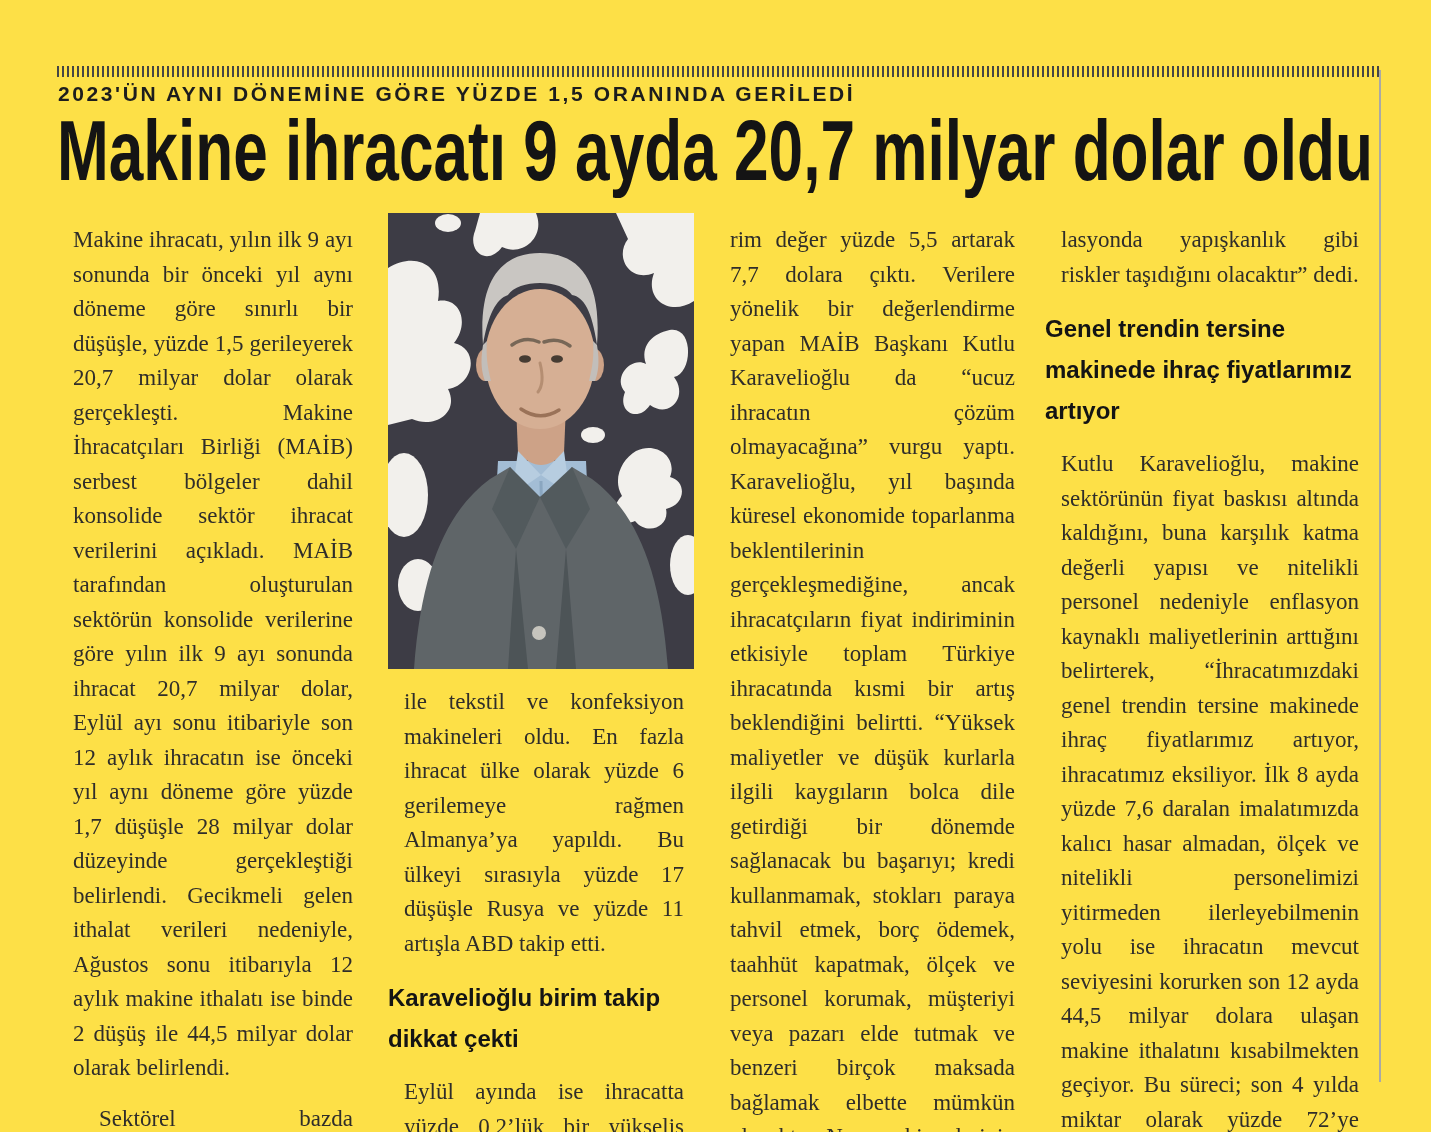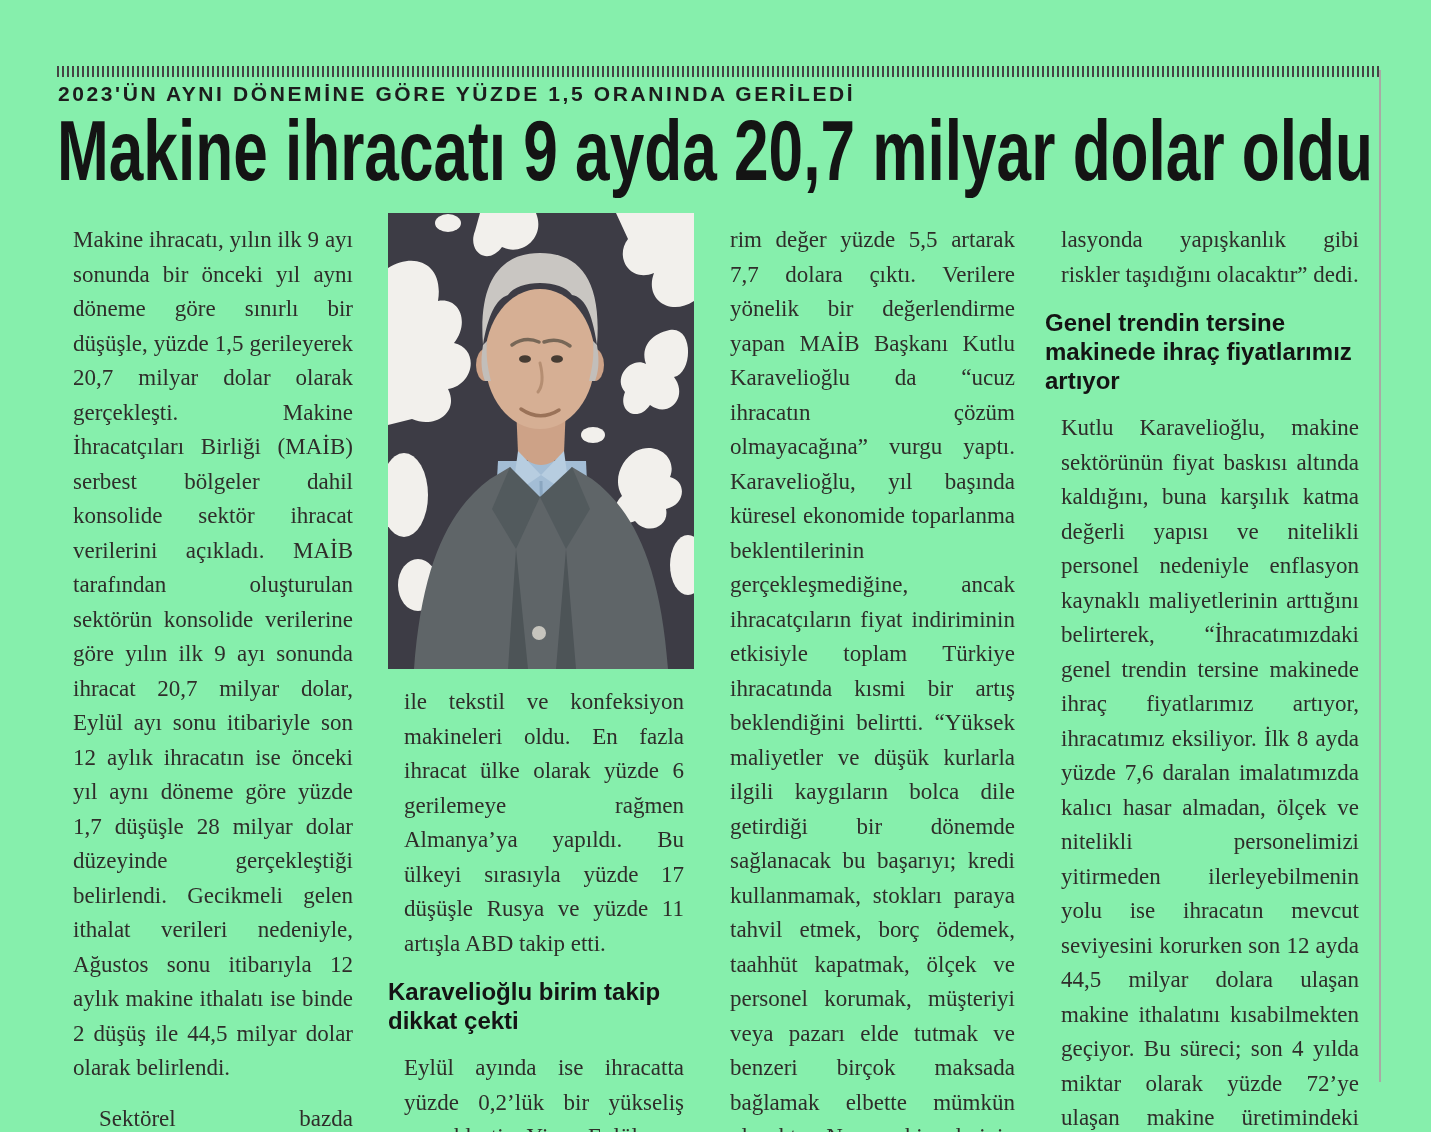--- a/index.html
+++ b/index.html
@@ -1,19 +1,19 @@
 <!DOCTYPE html>
 <html lang="tr"><head>
 <meta charset="utf-8">
 <style>
   html,body{margin:0;padding:0;background:#ffffff;}
   .page{
     position:relative;
     width:1431px;height:1132px;
-    background:#86efac;
+    background:#fde047;
     overflow:hidden;
     font-family:"Liberation Serif", serif;
     text-decoration:underline;
   }
   .ticks{
     position:absolute;left:57px;top:66px;width:1322px;height:11px;
     background:repeating-linear-gradient(to right,#454545 0 2px,transparent 2px 5px);
   }
   .vrule{
     position:absolute;left:1379px;top:70px;width:2px;height:1012px;
@@ -40,21 +40,21 @@
   .col p.indent{text-indent:26px;}
   .c1{left:57px;width:312px;}
   .c2{left:388px;width:312px;}
   .c3{left:714px;width:317px;}
   .c4{left:1045px;width:330px;}
   .photo{
     display:block;width:306px;height:456px;margin:6px 0 14px 0;
   }
   .subhead{
     font-family:"Liberation Sans", sans-serif;
-    font-weight:bold;font-size:24px;line-height:29px;
+    font-weight:bold;font-size:24px;line-height:41px;
     color:#141414;margin:14px 0 7px 0;text-align:left;
   }
 </style>
 </head>
 <body>
 
 <div class="page">
 
   <div class="ticks"></div>
   <div class="vrule"></div>

